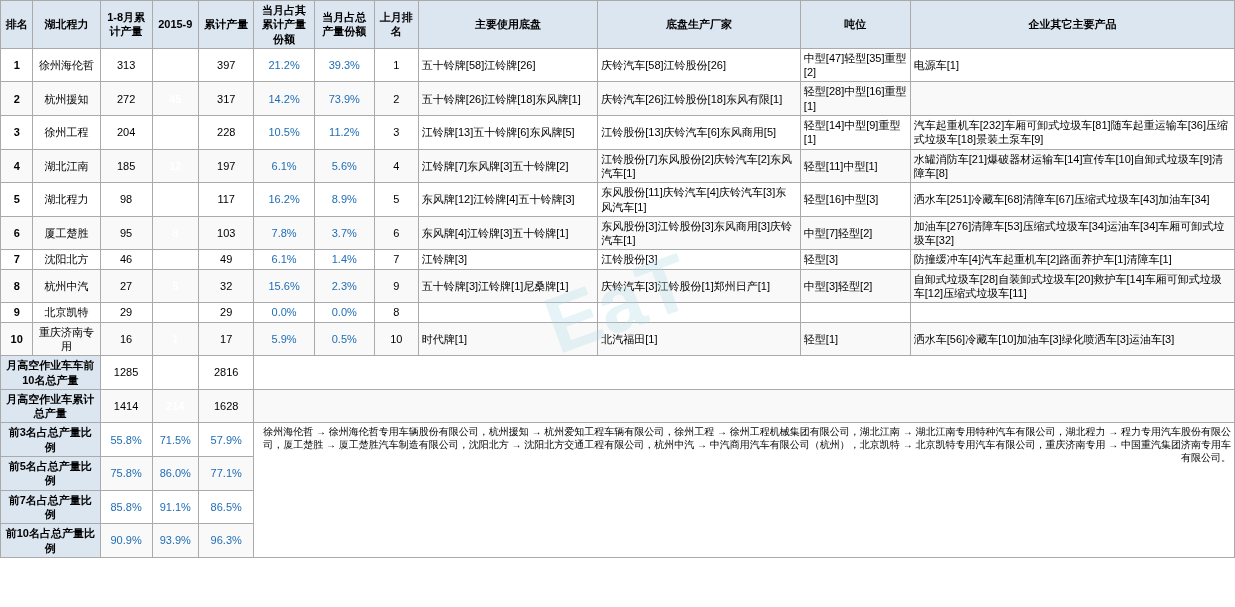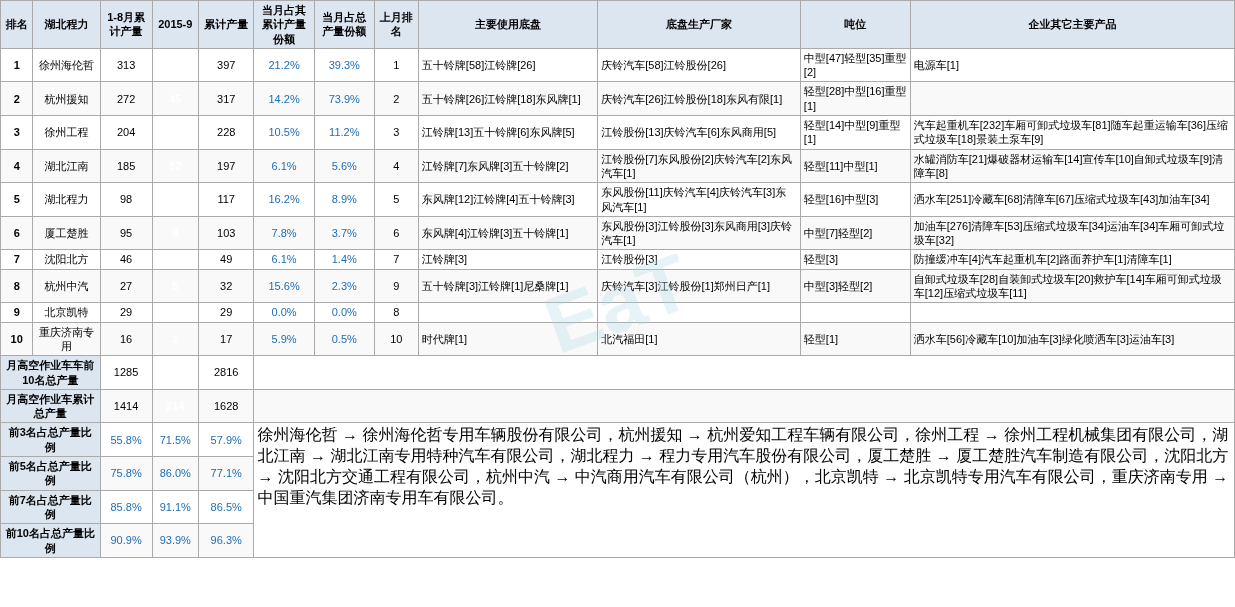--- a/index.html
+++ b/index.html
@@ -287,21 +287,21 @@
   <td>1414</td>
   <td class="highlight-blue">214</td>
   <td>1628</td>
   <td colspan="7"></td>
 </tr>
         <tr>
     <td colspan="2" class="summary-label">前3名占总产量比例</td>
     <td class="pct-cell">55.8%</td>
     <td class="pct-cell highlight-blue">71.5%</td>
     <td class="pct-cell">57.9%</td>
-    <td colspan="7" rowspan="4" class="left-align" style="vertical-align:top;font-size:16px;">徐州海伦哲 → 徐州海伦哲专用车辆股份有限公司，杭州援知 → 杭州爱知工程车辆有限公司，徐州工程 → 徐州工程机械集团有限公司，湖北江南 → 湖北江南专用特种汽车有限公司，湖北程力 → 程力专用汽车股份有限公司，厦工楚胜 → 厦工楚胜汽车制造有限公司，沈阳北方 → 沈阳北方交通工程有限公司，杭州中汽 → 中汽商用汽车有限公司（杭州），北京凯特 → 北京凯特专用汽车有限公司，重庆济南专用 → 中国重汽集团济南专用车有限公司。</td>
+    <td colspan="7" rowspan="4" class="left-align" style="vertical-align:top;font-size:10px;text-align:right;">徐州海伦哲 → 徐州海伦哲专用车辆股份有限公司，杭州援知 → 杭州爱知工程车辆有限公司，徐州工程 → 徐州工程机械集团有限公司，湖北江南 → 湖北江南专用特种汽车有限公司，湖北程力 → 程力专用汽车股份有限公司，厦工楚胜 → 厦工楚胜汽车制造有限公司，沈阳北方 → 沈阳北方交通工程有限公司，杭州中汽 → 中汽商用汽车有限公司（杭州），北京凯特 → 北京凯特专用汽车有限公司，重庆济南专用 → 中国重汽集团济南专用车有限公司。</td>
   </tr>
         <tr>
     <td colspan="2" class="summary-label">前5名占总产量比例</td>
     <td class="pct-cell">75.8%</td>
     <td class="pct-cell highlight-blue">86.0%</td>
     <td class="pct-cell">77.1%</td>
 
   </tr>
         <tr>
     <td colspan="2" class="summary-label">前7名占总产量比例</td>

